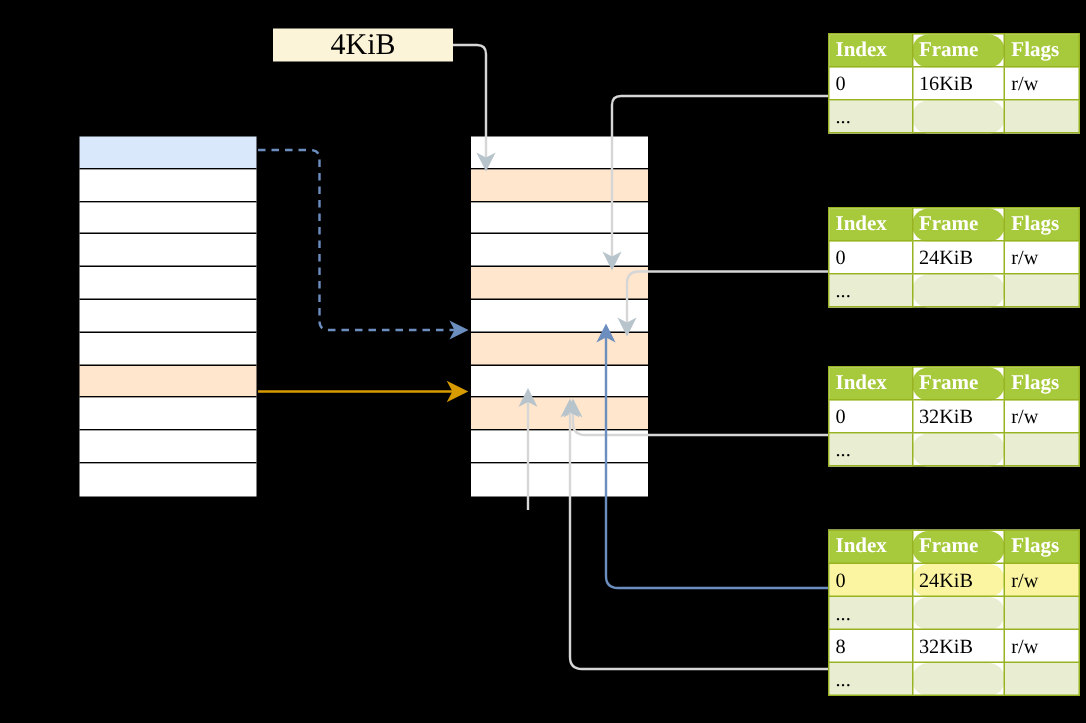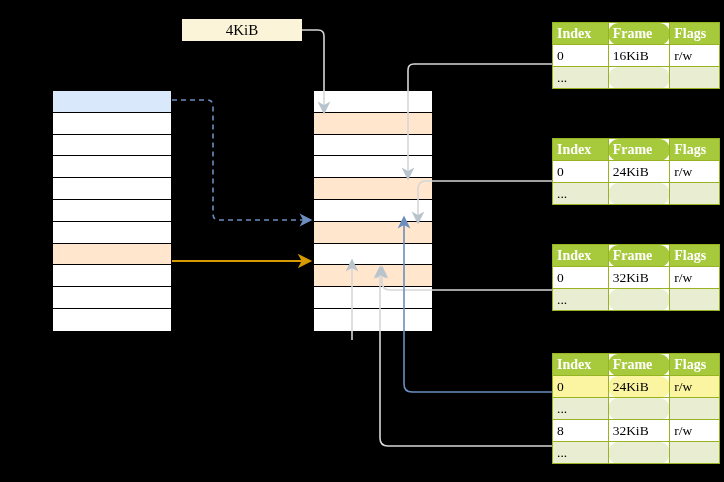--- a/index.html
+++ b/index.html
@@ -34,21 +34,21 @@
 
   
   .label-box {
     position: absolute;
     left: 182px;
     top: 19px;
     width: 120px;
     height: 22px;
     background: #fcf4d8;
     color: #000000;
-    font-size: 15px;
+    font-size: 20px;
     line-height: 22px;
     text-align: center;
     box-sizing: border-box;
   }
 
   
   .ptable {
     position: absolute;
     width: 168px;
     border-collapse: collapse;

